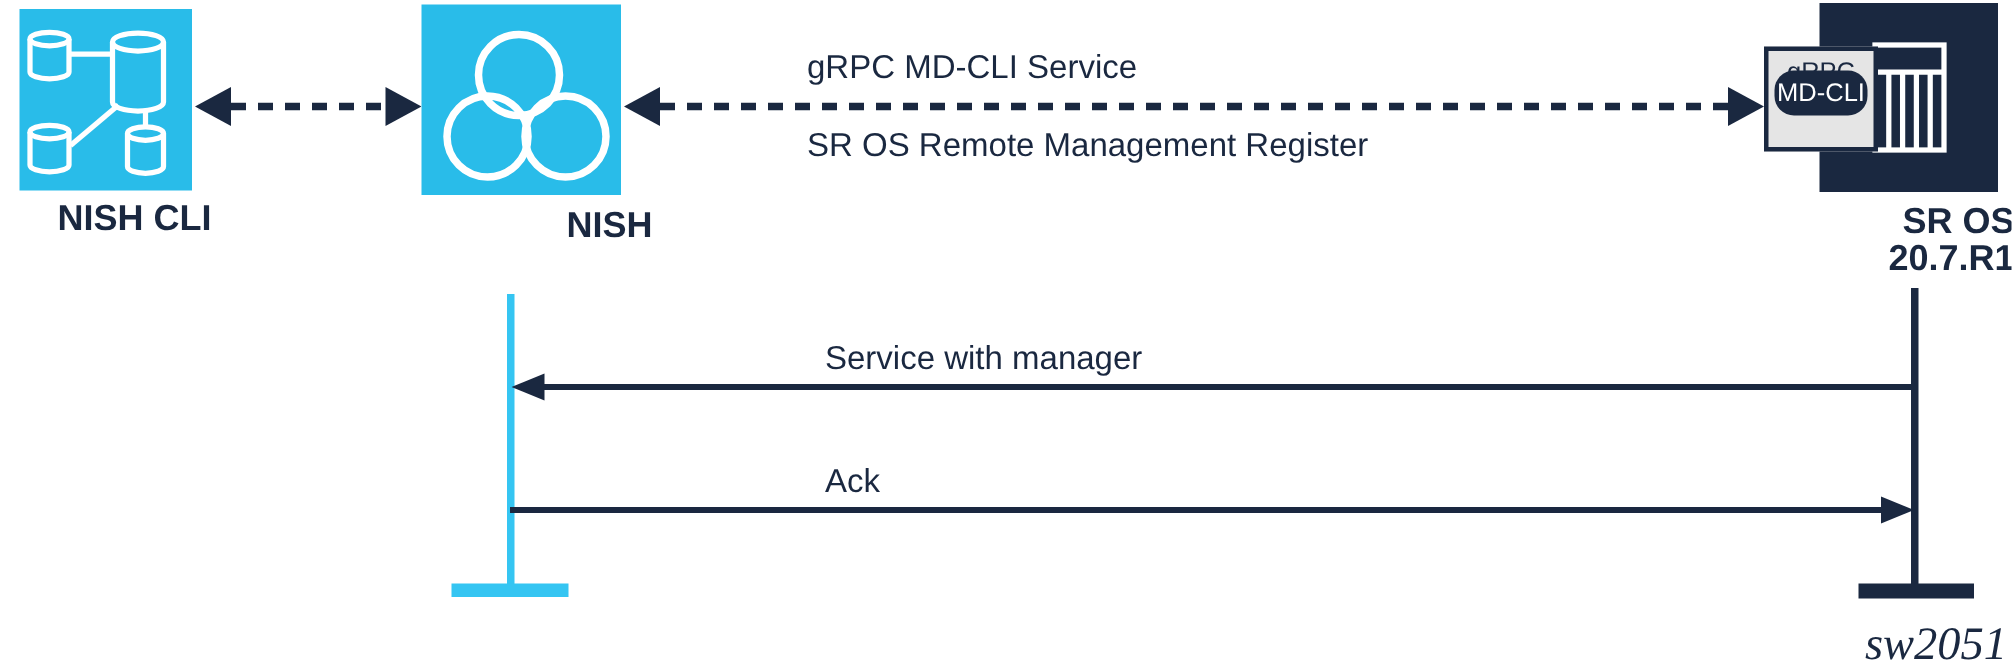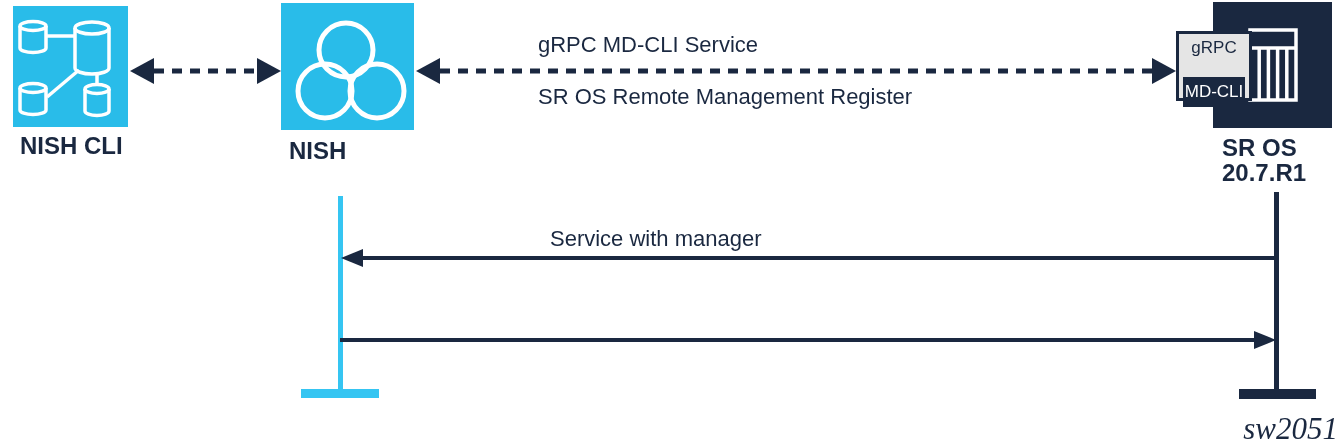--- a/index.html
+++ b/index.html
@@ -17,21 +17,21 @@
     overflow: hidden;
   }
   .abs { position: absolute; }
   .icon-square-cyan { background: var(--cyan); }
   .icon-square-navy { background: var(--navy); }
   .node-label {
     color: var(--navy);
     font-weight: bold;
     font-size: 24px;
     line-height: 25px;
-    text-align: left;
+    text-align: right;
     white-space: nowrap;
     padding-left: 20px;
   }
   .msg-label {
     color: var(--navy);
     font-size: 22px;
     line-height: 25px;
     text-align: left;
     white-space: nowrap;
   }
@@ -47,27 +47,28 @@
     position: absolute;
     left: 0; right: 0; top: 1px;
     height: 26px;
     line-height: 26px;
     text-align: center;
     color: var(--navy);
     font-size: 17px;
   }
   .badge-bottom {
     position: absolute;
-    left: 4px; right: 4px; top: 43px;
+    left: 4px; right: 4px; top: 13px;
     height: 30px;
     line-height: 30px;
     text-align: center;
     background: var(--navy);
     color: #ffffff;
     font-size: 17px;
+    border-radius: 13px;
   }
   .caption {
     font-family: "Liberation Serif", serif;
     font-style: italic;
     font-size: 31px;
     color: var(--navy);
     text-align: right;
     white-space: nowrap;
   }
   svg { display: block; }
@@ -111,21 +112,21 @@
 
   <div class="abs icon-square-cyan" style="left:281px; top:3px; width:133px; height:127px;">
     <svg viewBox="0 0 133 127" width="133" height="127">
       <g stroke="#ffffff" stroke-width="5" fill="none">
         <circle cx="65" cy="47" r="27"></circle>
         <circle cx="44" cy="88" r="27"></circle>
         <circle cx="96" cy="88" r="27"></circle>
       </g>
     </svg>
   </div>
-  <div class="abs node-label" style="left:269px; top:138px; width:141px;">
+  <div class="abs node-label" style="left:294px; top:138px; width:141px;">
     <div>NISH</div>
   </div>
 
   <svg class="abs" style="left:416px; top:57px;" width="760" height="28" viewBox="0 0 760 28">
     <polygon class="navy-fill" points="0,14 24,1 24,27"></polygon>
     <polygon class="navy-fill" points="760,14 736,1 736,27"></polygon>
     <line class="navy-stroke" x1="24" y1="14" x2="736" y2="14" stroke-width="5" stroke-dasharray="10 8"></line>
   </svg>
   <div class="abs msg-label" style="left:538px; top:32px; width:500px;">gRPC MD-CLI Service</div>
   <div class="abs msg-label" style="left:538px; top:84px; width:500px;">SR OS Remote Management Register</div>
@@ -156,20 +157,21 @@
   <div class="abs lifeline-cyan" style="left:301px; top:389px; width:78px; height:9px;"></div>
   <div class="abs lifeline-navy" style="left:1274px; top:192px; width:5px; height:198px;"></div>
   <div class="abs lifeline-navy" style="left:1239px; top:389px; width:77px; height:10px;"></div>
 
   <div class="abs msg-label" style="left:550px; top:226px; width:500px;">Service with manager</div>
   <svg class="abs" style="left:341px; top:247px;" width="936" height="22" viewBox="0 0 936 22">
     <polygon class="navy-fill" points="0,11 22,2 22,20"></polygon>
     <line class="navy-stroke" x1="20" y1="11" x2="936" y2="11" stroke-width="4"></line>
   </svg>
 
+  <div class="abs msg-label" style="left:550px; top:308px; width:500px;">Ack</div>
   <svg class="abs" style="left:340px; top:329px;" width="936" height="22" viewBox="0 0 936 22">
     <line class="navy-stroke" x1="0" y1="11" x2="914" y2="11" stroke-width="4"></line>
     <polygon class="navy-fill" points="936,11 914,2 914,20"></polygon>
   </svg>
 
   <div class="abs caption" style="left:1140px; top:411px; width:198px;">sw2051</div>
 
 </div>
 
 </body></html>

